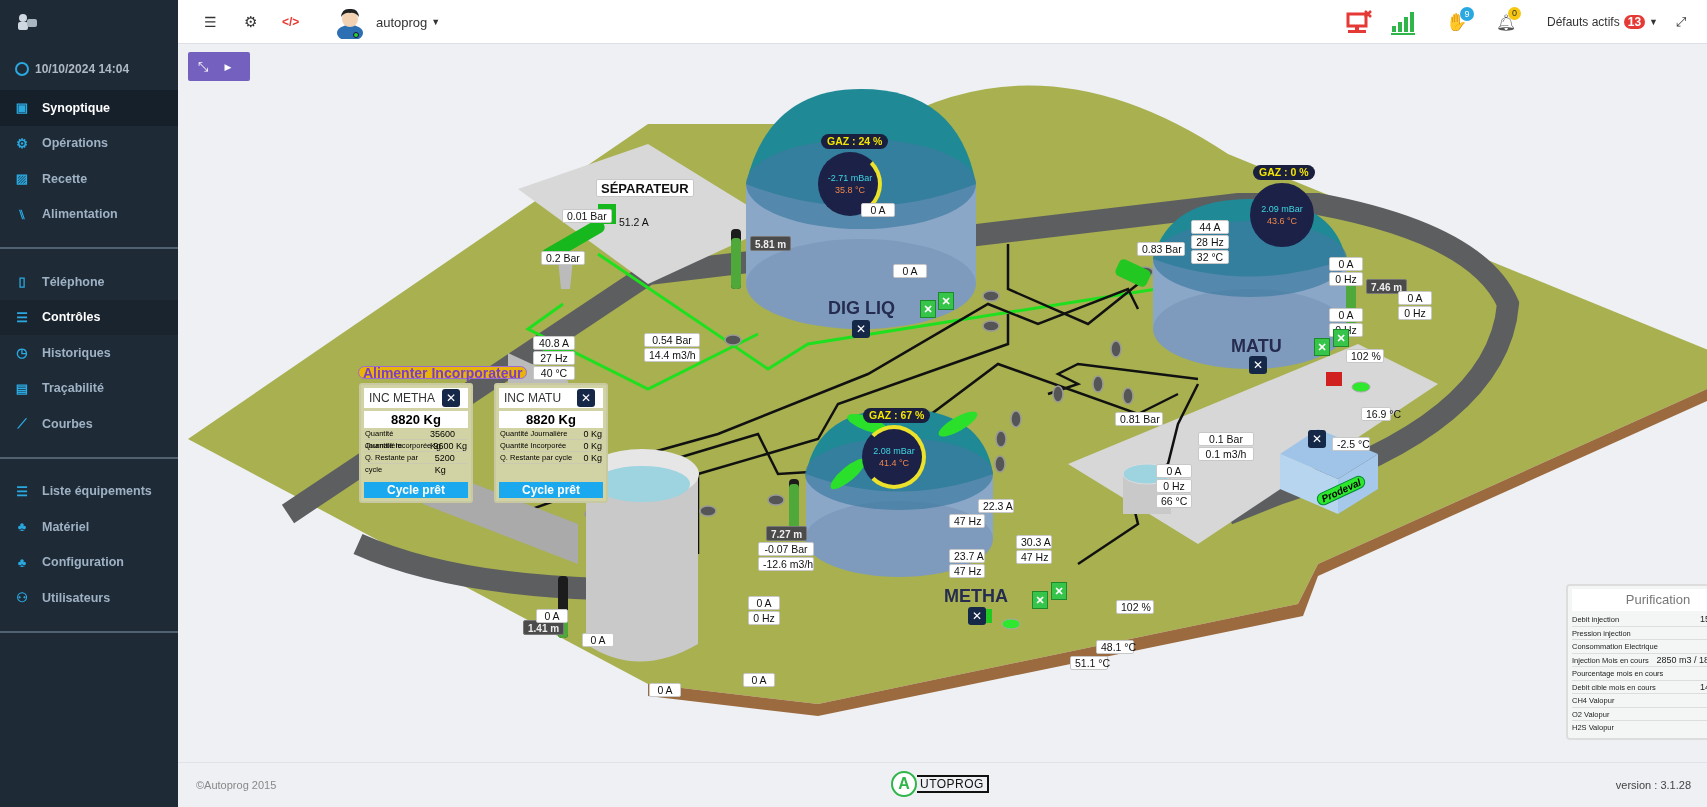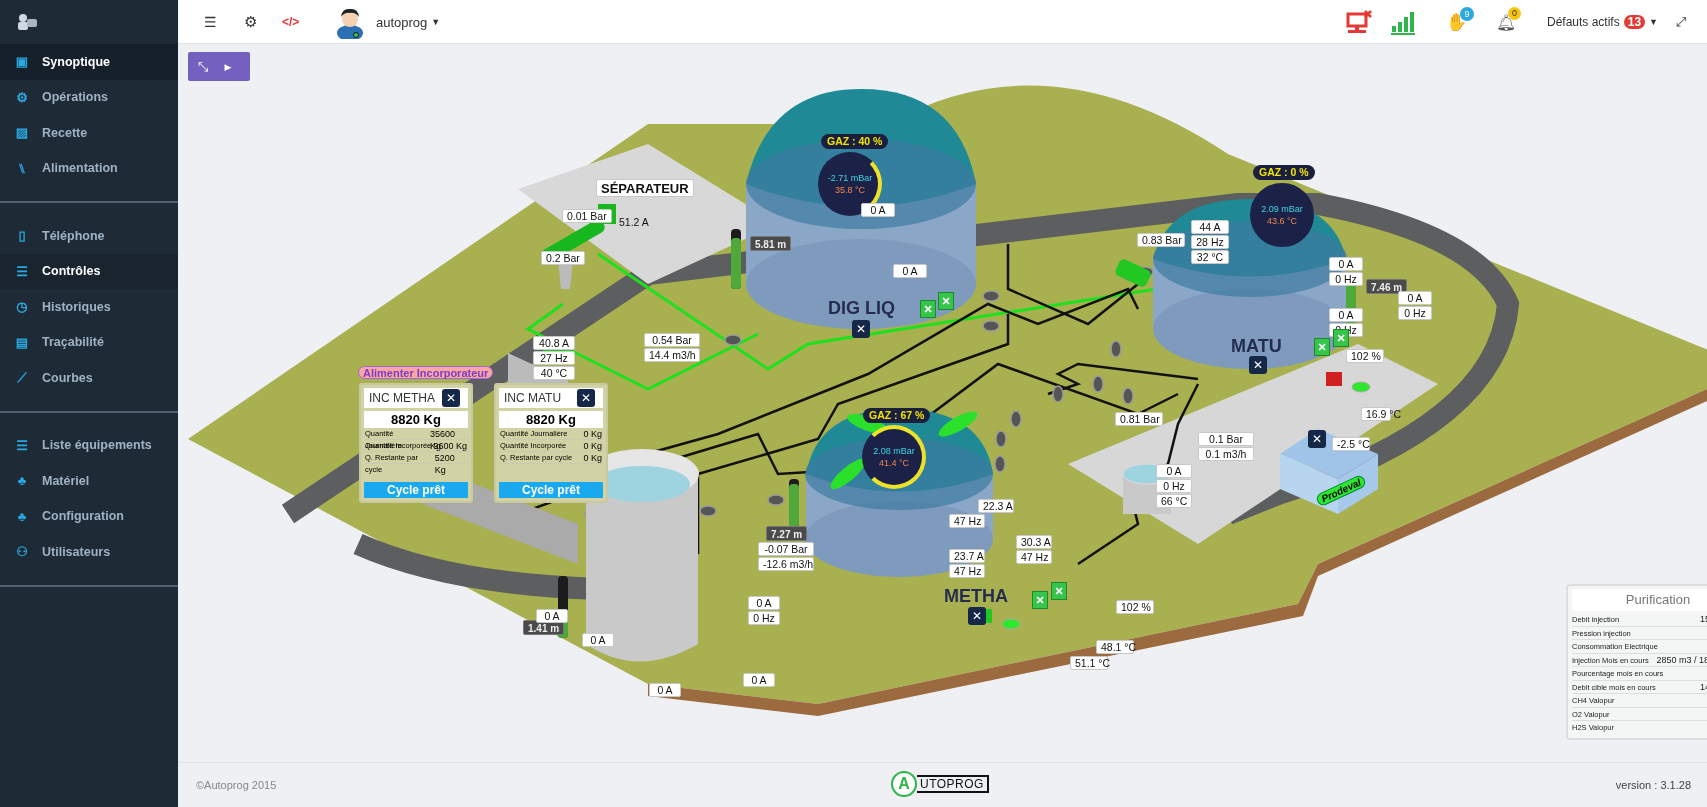--- a/index.html
+++ b/index.html
@@ -39,20 +39,24 @@
 <body>
 
 <div class="sidebar">
   <div class="sb-logo">
     <svg width="22" height="18">
         <circle cx="7" cy="5" r="4" fill="#cfd8e0"></circle>
         <rect x="2" y="9" width="10" height="8" rx="2" fill="#cfd8e0"></rect>
         <rect x="11" y="6" width="10" height="8" rx="2" fill="#a9b6c2"></rect>
       </svg>
   </div>
+  <div class="sb-date">
+      <span class="clk"></span>
+      <span>10/10/2024 14:04</span>
+    </div>
   <div class="sb-item active">
       <span class="ic">▣</span>
       <span>Synoptique</span>
     </div>
   <div class="sb-item">
       <span class="ic">⚙</span>
       <span>Opérations</span>
     </div>
   <div class="sb-item">
       <span class="ic">▨</span>
@@ -286,21 +290,21 @@
   <div class="lbl" style="left:384px;top:165px">0.01 Bar</div>
   <div class="lbl" style="left:437px;top:172px;border:none;background:transparent">51.2 A</div>
   <div class="lbl" style="left:363px;top:207px">0.2 Bar</div>
 
   <div class="lbl" style="left:355px;top:292px;width:42px">40.8 A</div>
   <div class="lbl" style="left:355px;top:307px;width:42px">27 Hz</div>
   <div class="lbl" style="left:355px;top:322px;width:42px">40 °C</div>
   <div class="lbl" style="left:466px;top:289px;width:56px">0.54 Bar</div>
   <div class="lbl" style="left:466px;top:304px;width:56px">14.4 m3/h</div>
 
-  <div class="gaz" style="left:643px;top:90px">GAZ : 40 %</div>
+  <div class="gaz" style="left:643px;top:90px">GAZ : 24 %</div>
   <div class="gauge" style="left:640px;top:108px;border-right-color:#ece22a">
       <span class="p">-2.71 mBar</span>
       <span class="t">35.8 °C</span>
     </div>
   <div class="lvl" style="left:572px;top:192px">5.81 m</div>
   <div class="lbl" style="left:683px;top:159px;width:34px">0 A</div>
   <div class="lbl" style="left:715px;top:220px;width:34px">0 A</div>
   <div class="tank-name" style="left:650px;top:254px">DIG LIQ</div>
   <div class="wrench" style="left:674px;top:276px"><span>✕</span></div>
   <div class="xbtn" style="left:742px;top:256px"><span>✕</span></div>
@@ -322,21 +326,21 @@
   <div class="wrench" style="left:1071px;top:312px"><span>✕</span></div>
   <div class="xbtn" style="left:1136px;top:294px"><span>✕</span></div>
   <div class="xbtn" style="left:1155px;top:285px"><span>✕</span></div>
   <div class="lbl" style="left:1168px;top:305px;width:38px">102 %</div>
   <div class="lbl" style="left:1183px;top:363px;width:30px">16.9 °C</div>
   <div class="lbl" style="left:1154px;top:393px;width:38px">-2.5 °C</div>
 
   <div class="lbl" style="left:1013px;top:176px;width:38px">44 A</div>
   <div class="lbl" style="left:1013px;top:191px;width:38px">28 Hz</div>
   <div class="lbl" style="left:1013px;top:206px;width:38px">32 °C</div>
-  <div class="lbl" style="left:959px;top:189px;width:48px">0.83 Bar</div>
+  <div class="lbl" style="left:959px;top:198px;width:48px">0.83 Bar</div>
 
   <div class="gaz" style="left:685px;top:364px">GAZ : 67 %</div>
   <div class="gauge" style="left:684px;top:381px;border-color:#ece22a #ece22a #ece22a #1c2147">
       <span class="p">2.08 mBar</span>
       <span class="t">41.4 °C</span>
     </div>
   <div class="lvl" style="left:588px;top:482px">7.27 m</div>
 
   <div class="lbl" style="left:800px;top:455px;width:36px">22.3 A</div>
   <div class="lbl" style="left:771px;top:470px;width:36px">47 Hz</div>
@@ -363,21 +367,21 @@
   <div class="lbl" style="left:580px;top:513px;width:56px">-12.6 m3/h</div>
 
   <div class="lvl" style="left:345px;top:576px">1.41 m</div>
   <div class="lbl" style="left:570px;top:552px;width:32px">0 A</div>
   <div class="lbl" style="left:570px;top:567px;width:32px">0 Hz</div>
   <div class="lbl" style="left:404px;top:589px;width:32px">0 A</div>
   <div class="lbl" style="left:471px;top:639px;width:32px">0 A</div>
   <div class="lbl" style="left:565px;top:629px;width:32px">0 A</div>
   <div class="lbl" style="left:358px;top:565px;width:32px">0 A</div>
 
-  <div style="position:absolute;left:180px;top:322px;background:#fca5a5;border:1px solid #9b6ad6;color:#7a3dc6;font-size:11px;font-weight:bold;padding:0 4px;height:13px;line-height:12px;border-radius:7px">Alimenter Incorporateur</div>
+  <div style="position:absolute;left:180px;top:322px;background:#eab308;border:1px solid #9b6ad6;color:#7a3dc6;font-size:14px;font-weight:bold;padding:0 4px;height:13px;line-height:12px;border-radius:7px">Alimenter Incorporateur</div>
   <div class="inc" style="left:181px;top:339px">
     <div class="hd">
         <span>INC METHA</span>
         <span class="wrench" style="position:static;display:inline-block"><span>✕</span></span>
       </div>
     <div class="wt">8820 Kg</div>
     <div class="row">
         <span>Quantité Journalière</span>
         <b>35600 Kg</b>
       </div>

